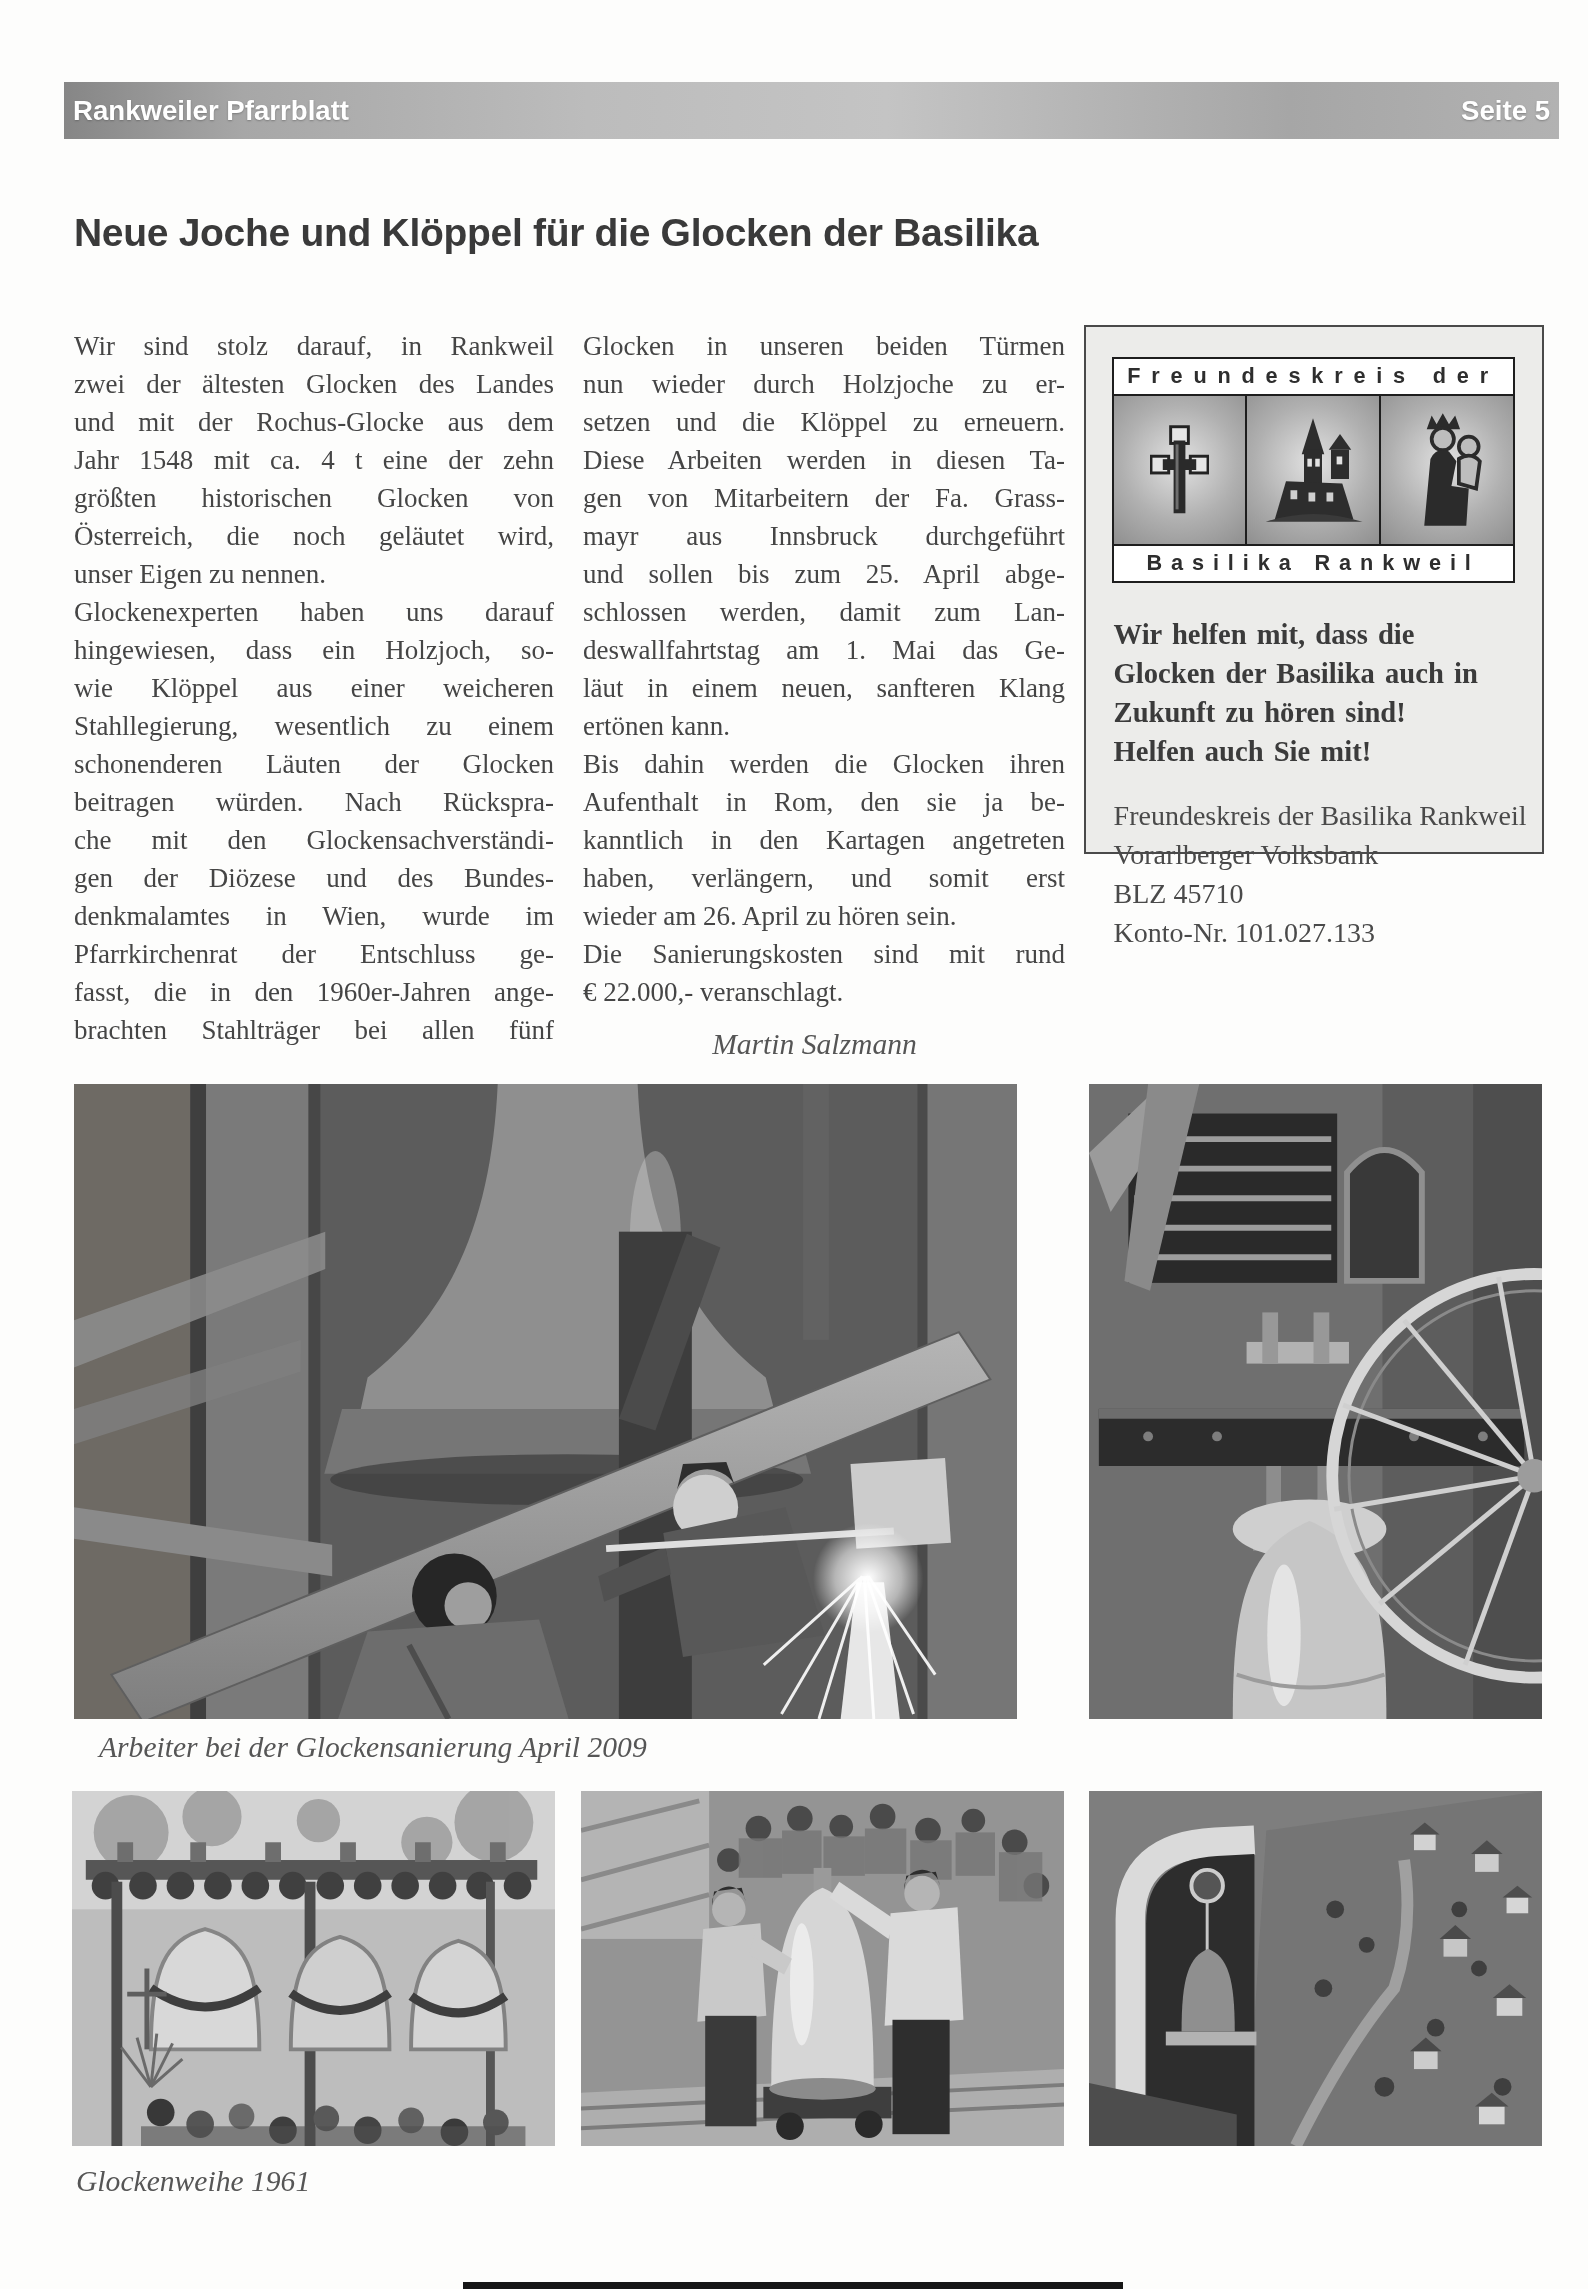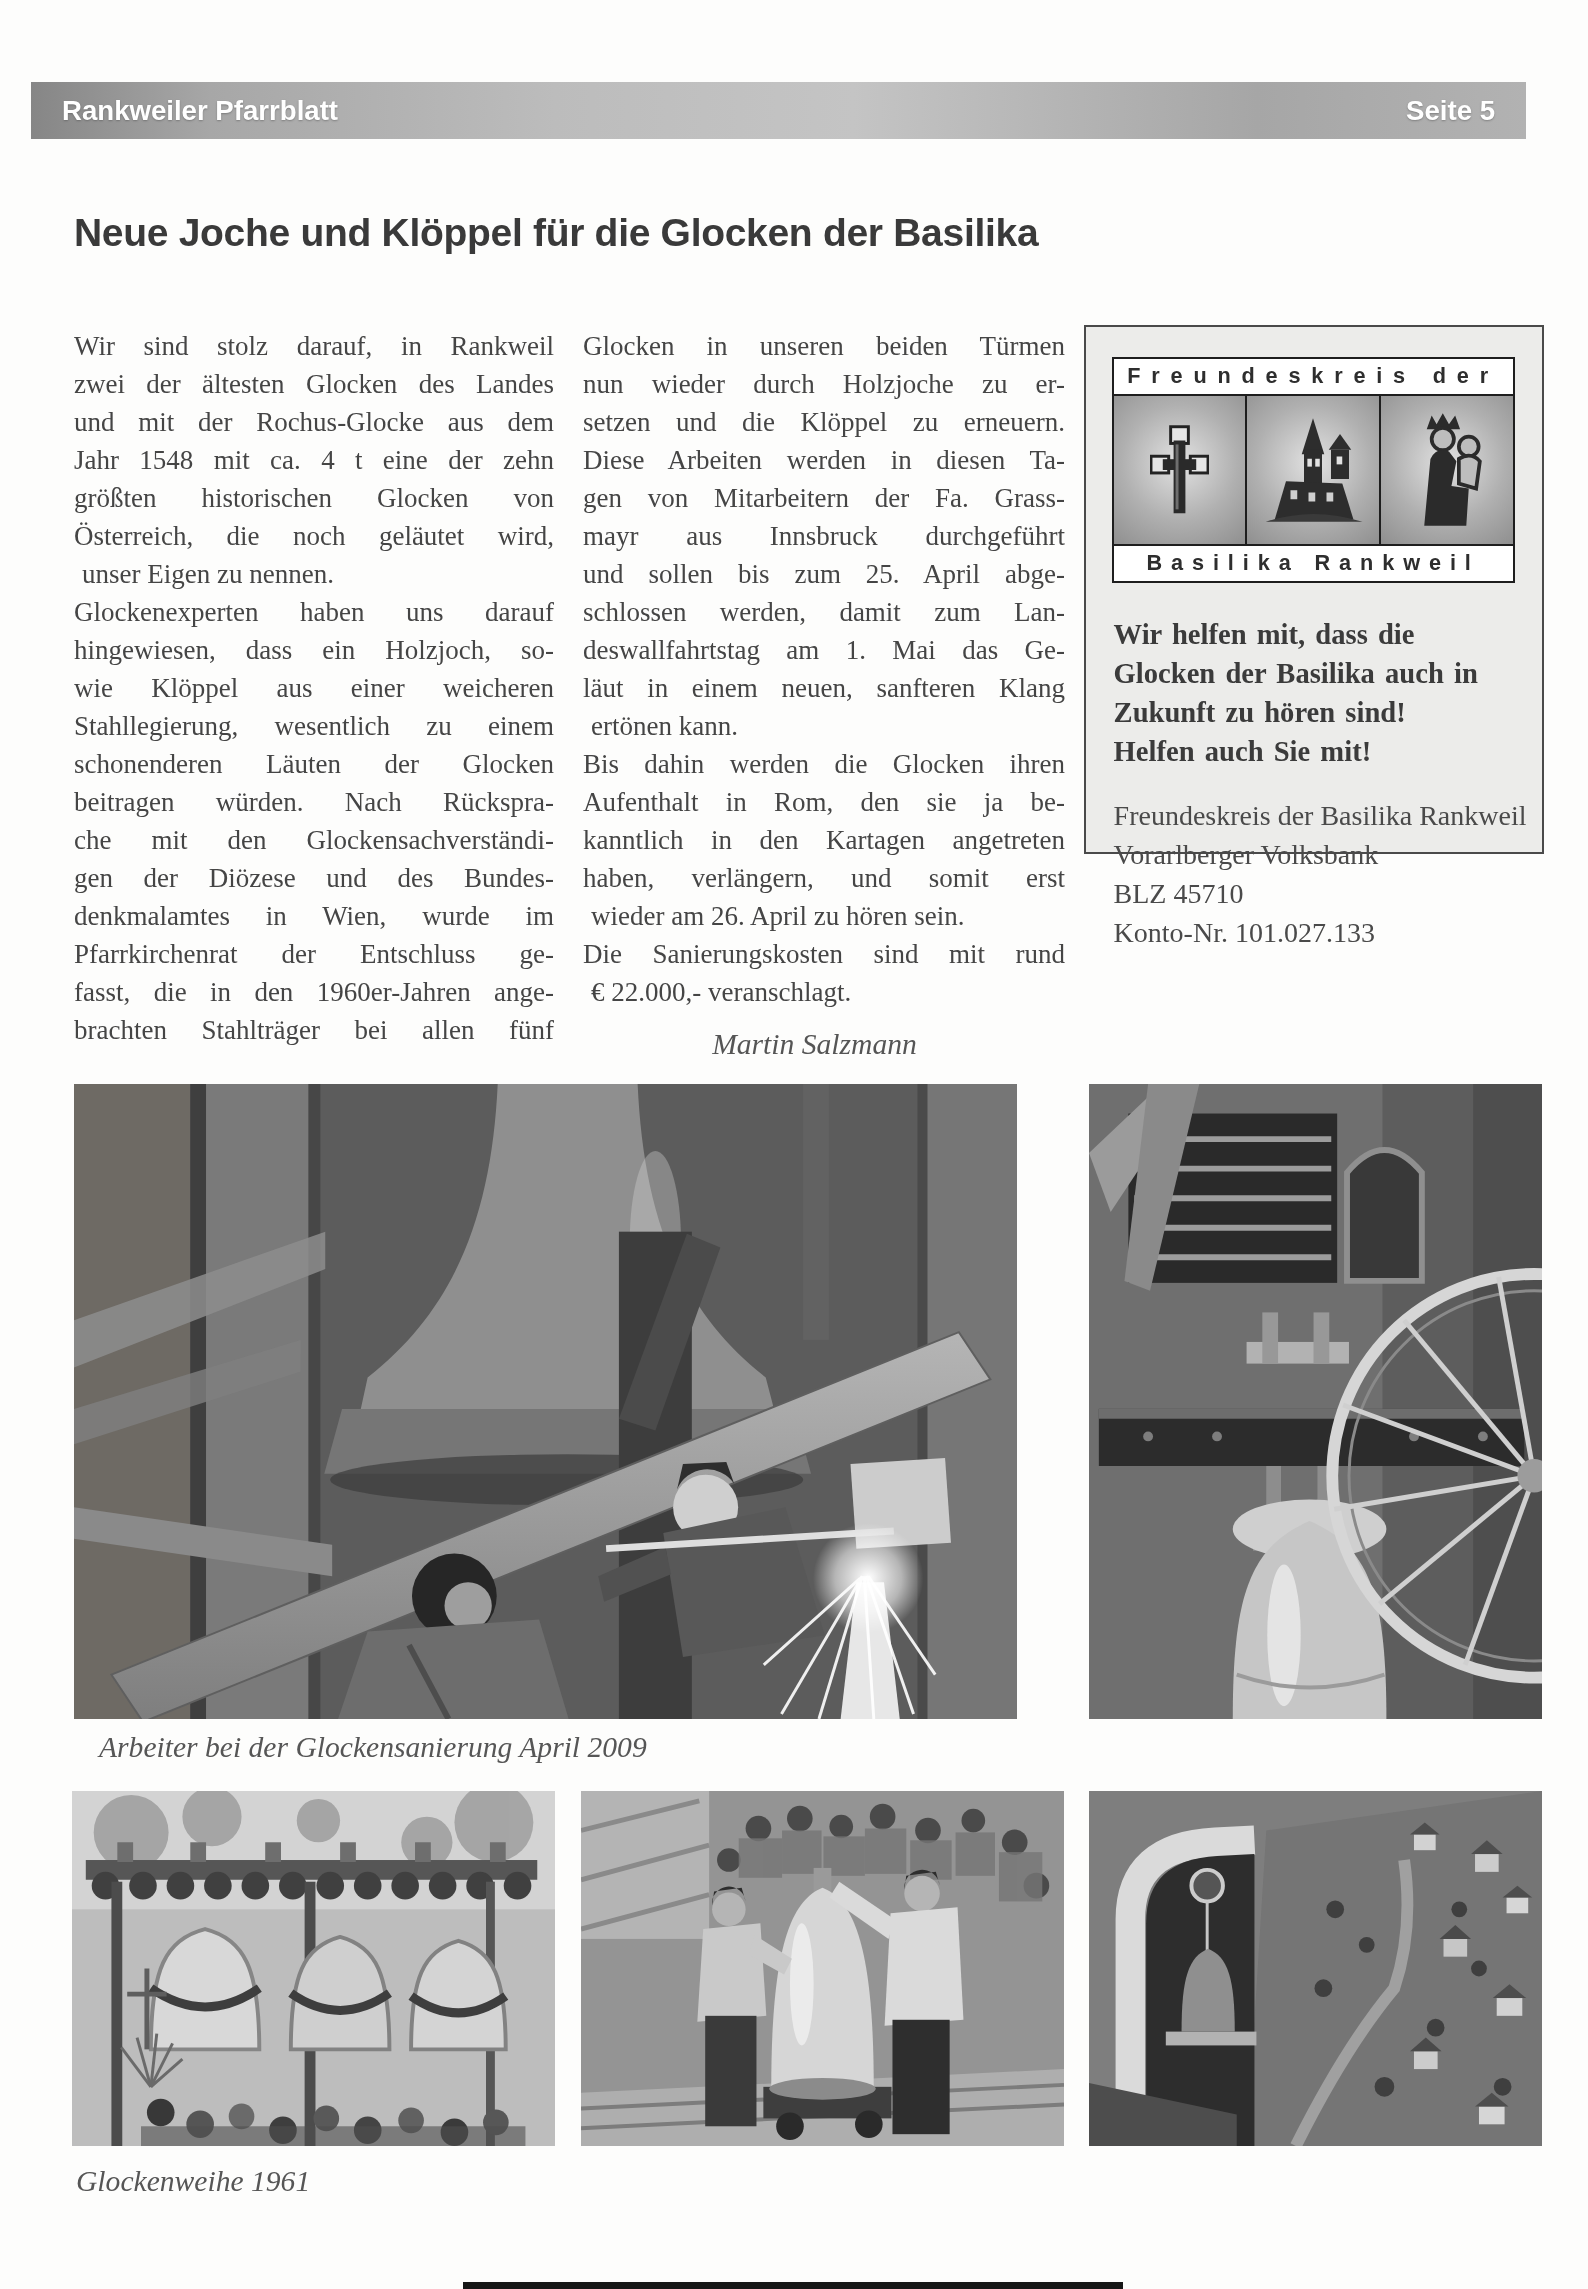--- a/index.html
+++ b/index.html
@@ -3,38 +3,38 @@
 <meta charset="utf-8">
 <style>
   html,body{margin:0;padding:0;}
   body{
     width:1589px;height:2289px;position:relative;overflow:hidden;
     background:#fdfdfc;font-family:"Liberation Serif",serif;
   }
   .abs{position:absolute;}
   
   .headerbar{
-    left:31px;top:82px;width:1495px;height:57px;box-sizing:border-box;
+    left:64px;top:82px;width:1495px;height:57px;box-sizing:border-box;
     background:linear-gradient(90deg,#868686 0%,#a7a7a7 12%,#bcbcbc 35%,#c4c4c4 55%,#a6a6a6 82%,#b2b2b2 100%);
-    display:flex;align-items:center;justify-content:space-between;padding:0 31px;
+    display:flex;align-items:center;justify-content:space-between;padding:0 9px;
     font-family:"Liberation Sans",sans-serif;font-weight:bold;font-size:27.6px;color:#ffffff;
     text-shadow:0 1px 2px rgba(70,70,70,.45);
   }
   
   .headline{
     left:74px;top:211px;width:1182px;
     font-family:"Liberation Sans",sans-serif;font-weight:bold;font-size:39px;
     color:#3a3a3a;letter-spacing:-0.3px;
   }
   
   .col{top:327px;font-size:27px;line-height:38px;color:#454545;}
   .col1{left:74px;width:480px;}
   .col2{left:583px;width:482px;}
   .bodyline{text-align:justify;text-align-last:justify;height:38px;}
-  .bodyline.last{text-align-last:left;margin-left:8px;}
+  .bodyline.last{text-align-last:left;}
   .sig{left:583px;top:1028px;width:463px;text-align:center;font-style:italic;font-size:29.6px;color:#555;}
   
   .sidebox{
     left:1084px;top:325px;width:460px;height:529px;box-sizing:border-box;
     background:#ececea;border:2px solid #4a4a4a;
   }
   .logo{position:absolute;left:25.6px;top:29.6px;width:399px;border:2px solid #1e1e1e;background:#fff;}
   .logoband{
     height:35px;display:flex;align-items:center;justify-content:center;
     font-family:"Liberation Sans",sans-serif;font-weight:bold;font-size:21.7px;color:#2e2e2e;

